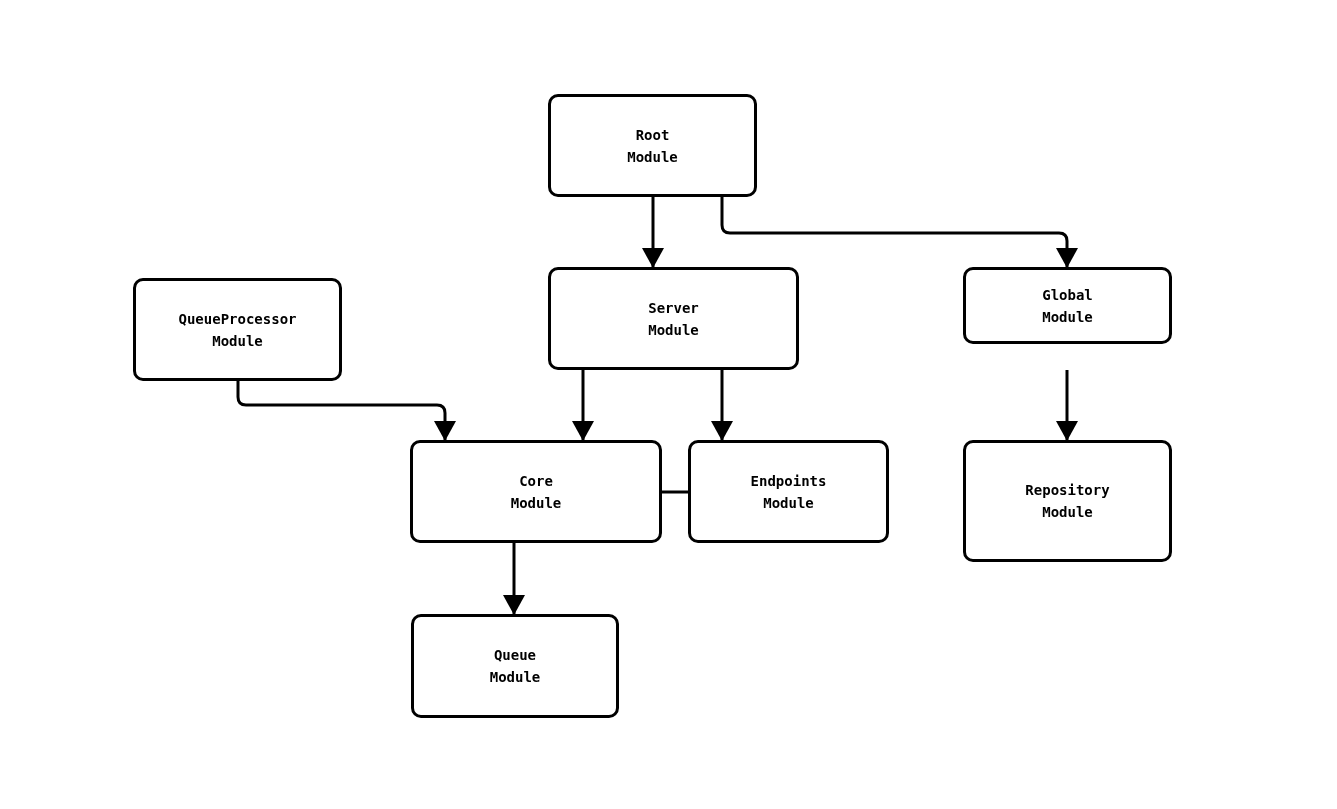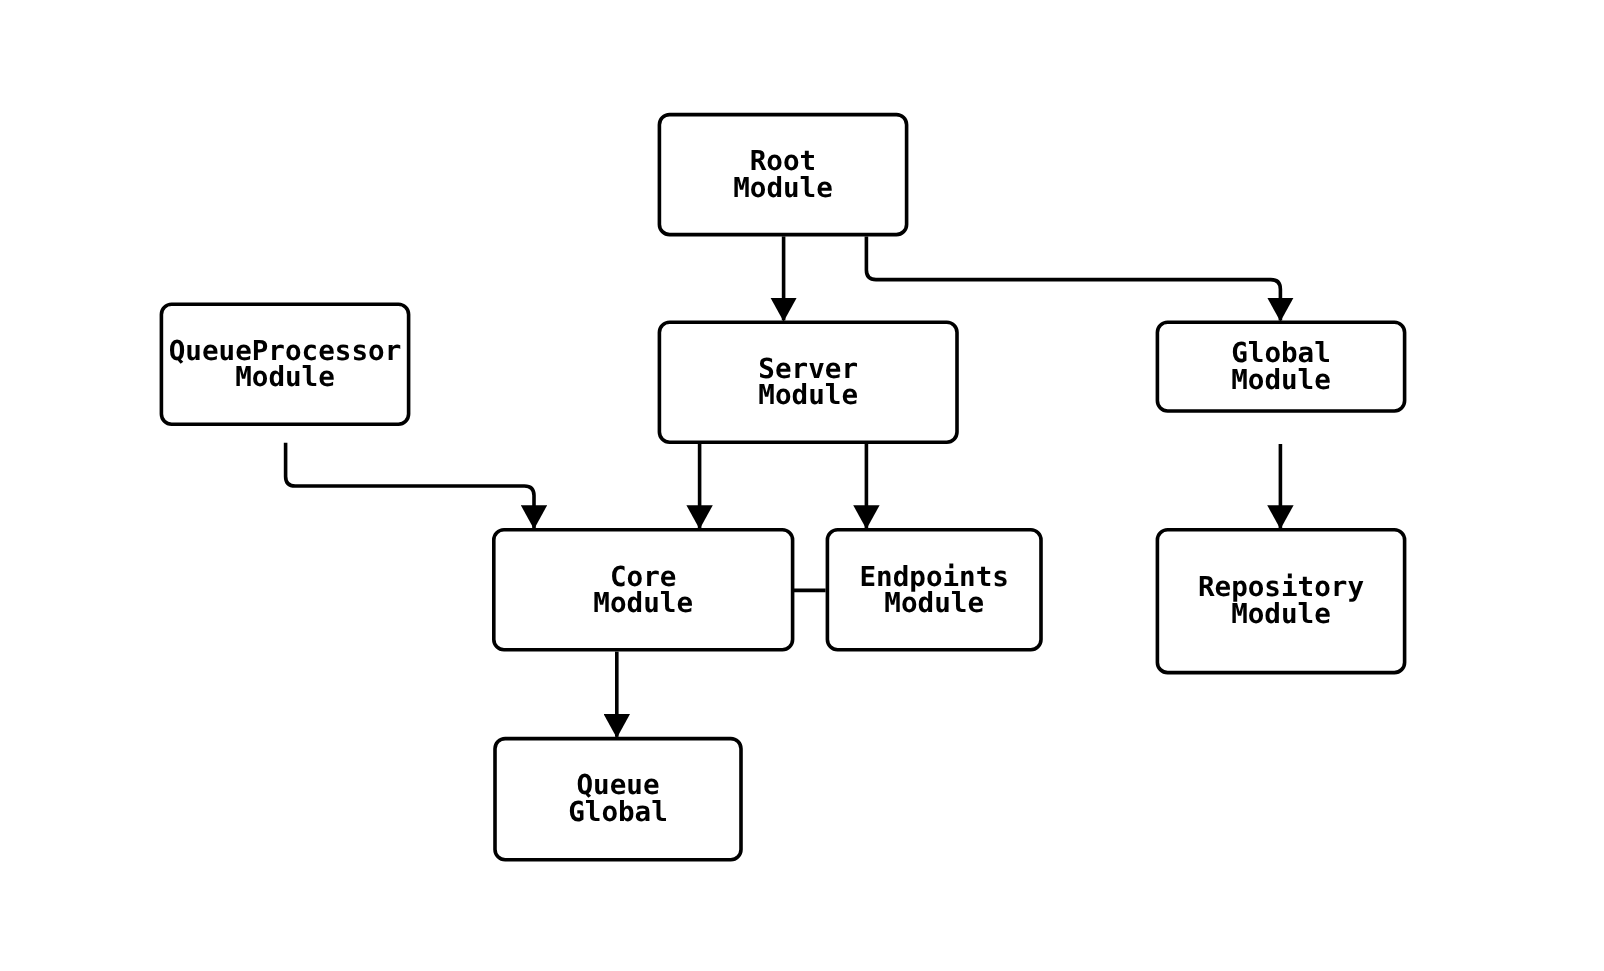--- a/index.html
+++ b/index.html
@@ -38,21 +38,21 @@
     background: var(--node-fill, #ffffff);
     border: 3px solid var(--stroke, #000000);
     border-radius: 10px;
     display: flex;
     align-items: center;
     justify-content: center;
     z-index: 2;
   }
   .node-label {
     font-weight: bold;
-    font-size: 23px;
+    font-size: 14px;
     line-height: 22px;
     color: var(--text, #000000);
     text-align: center;
     white-space: pre-line;
     letter-spacing: 0px;
   }
 </style>
 </head>
 <body>
 
@@ -71,41 +71,41 @@
         <path class="edge" d="M722 370 L722 440" marker-end="url(#arrow)"></path>
         <path class="edge" d="M688 492 L619 492" marker-end="url(#arrow)"></path>
         <path class="edge" d="M514 543 L514 614" marker-end="url(#arrow)"></path>
         <path class="edge" d="M1067 370 L1067 440" marker-end="url(#arrow)"></path>
       </g>
   </svg>
 <div class="node" style="left: 548px; top: 94px; width: 209px; height: 103px;">
       <span class="node-label">Root
 Module</span>
     </div>
-    <div class="node" style="left: 133px; top: 252px; width: 209px; height: 103px;">
+    <div class="node" style="left: 133px; top: 278px; width: 209px; height: 103px;">
       <span class="node-label">QueueProcessor
 Module</span>
     </div>
     <div class="node" style="left: 548px; top: 267px; width: 251px; height: 103px;">
       <span class="node-label">Server
 Module</span>
     </div>
     <div class="node" style="left: 963px; top: 267px; width: 209px; height: 77px;">
       <span class="node-label">Global
 Module</span>
     </div>
     <div class="node" style="left: 410px; top: 440px; width: 252px; height: 103px;">
       <span class="node-label">Core
 Module</span>
     </div>
-    <div class="node" style="left: 688px; top: 440px; width: 181px; height: 103px;">
+    <div class="node" style="left: 688px; top: 440px; width: 201px; height: 103px;">
       <span class="node-label">Endpoints
 Module</span>
     </div>
     <div class="node" style="left: 963px; top: 440px; width: 209px; height: 122px;">
       <span class="node-label">Repository
 Module</span>
     </div>
     <div class="node" style="left: 411px; top: 614px; width: 208px; height: 104px;">
       <span class="node-label">Queue
-Global</span>
+Module</span>
     </div>
   </div>
 
 </body></html>

